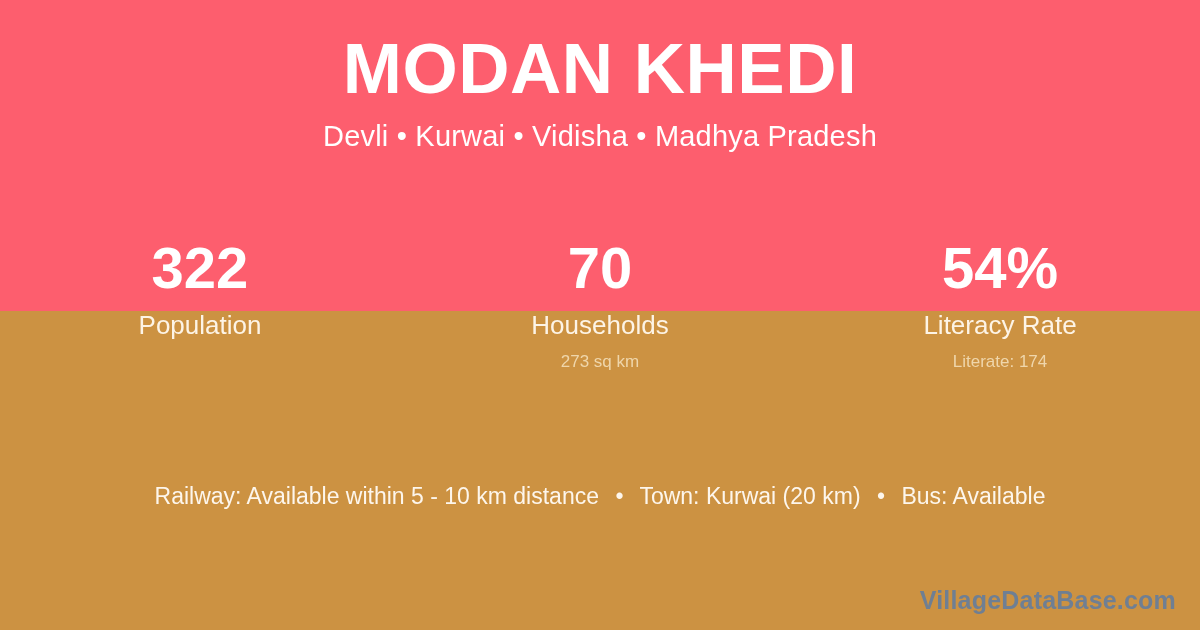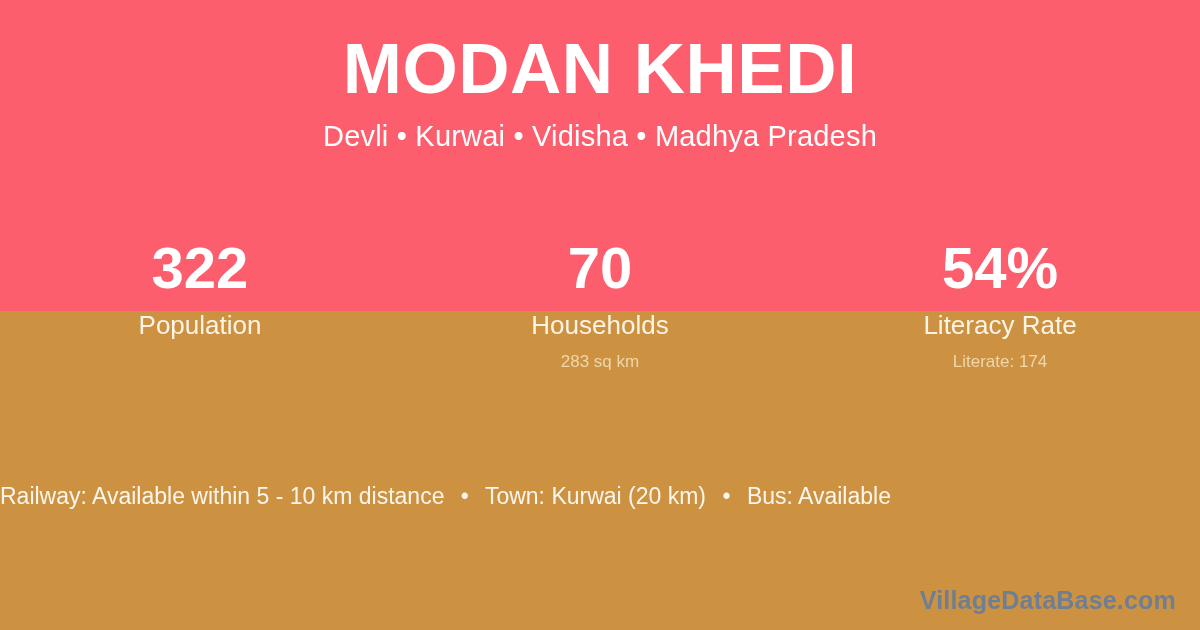--- a/index.html
+++ b/index.html
@@ -94,21 +94,21 @@
     font-weight: 400;
     color: #efd6ab;
   }
 
   
   #connectivity-row {
     position: absolute;
     left: 0;
     top: 485px;
     width: 1200px;
-    text-align: left;
+    text-align: center;
     font-size: 23px;
     line-height: 1.0;
     color: #fdf6ec;
     white-space: nowrap;
   }
   #connectivity-row .sep {
     display: inline-block;
     padding: 0 10px;
     color: #fdf6ec;
   }
@@ -140,21 +140,21 @@
   <div id="stats-row">
 
     <div class="stat-col">
       <div class="stat-value">322</div>
       <div class="stat-label">Population</div>
     </div>
 
     <div class="stat-col">
       <div class="stat-value">70</div>
       <div class="stat-label">Households</div>
-      <div class="stat-sub">283 sq km</div>
+      <div class="stat-sub">273 sq km</div>
     </div>
 
     <div class="stat-col">
       <div class="stat-value">54%</div>
       <div class="stat-label">Literacy Rate</div>
       <div class="stat-sub">Literate: 174</div>
     </div>
 
   </div>
 

